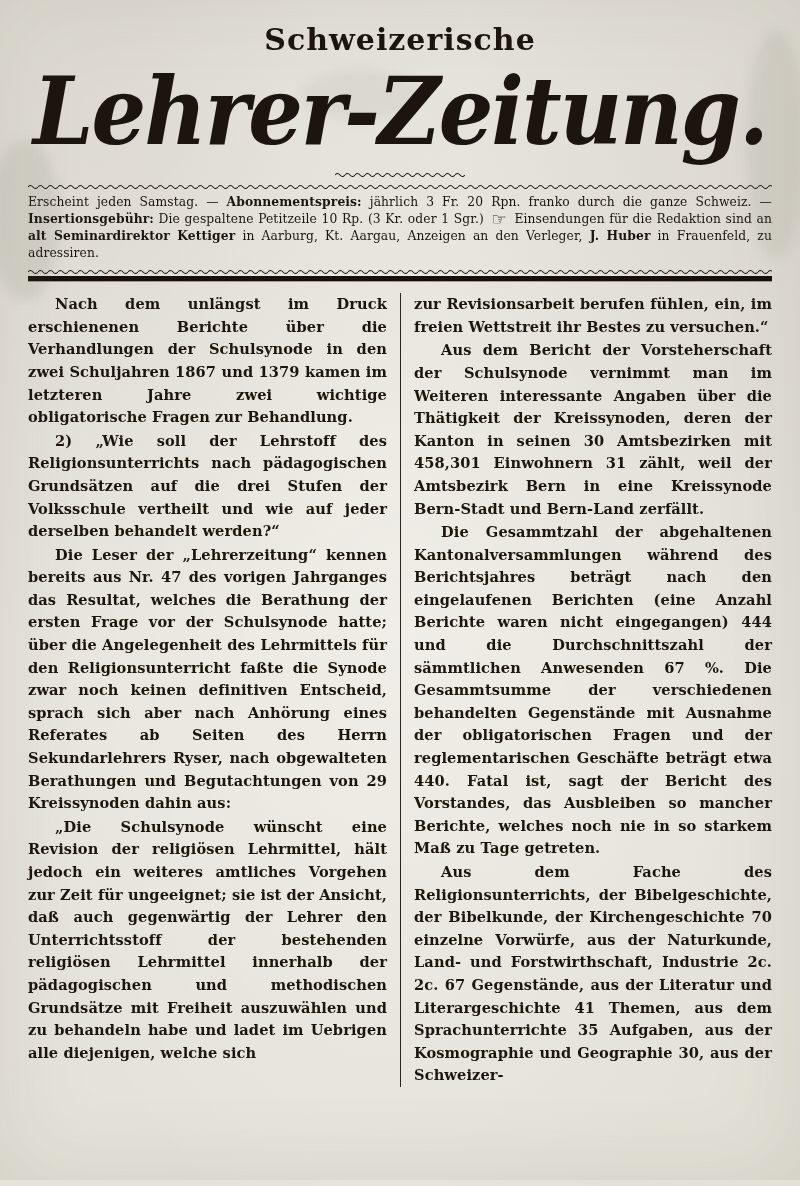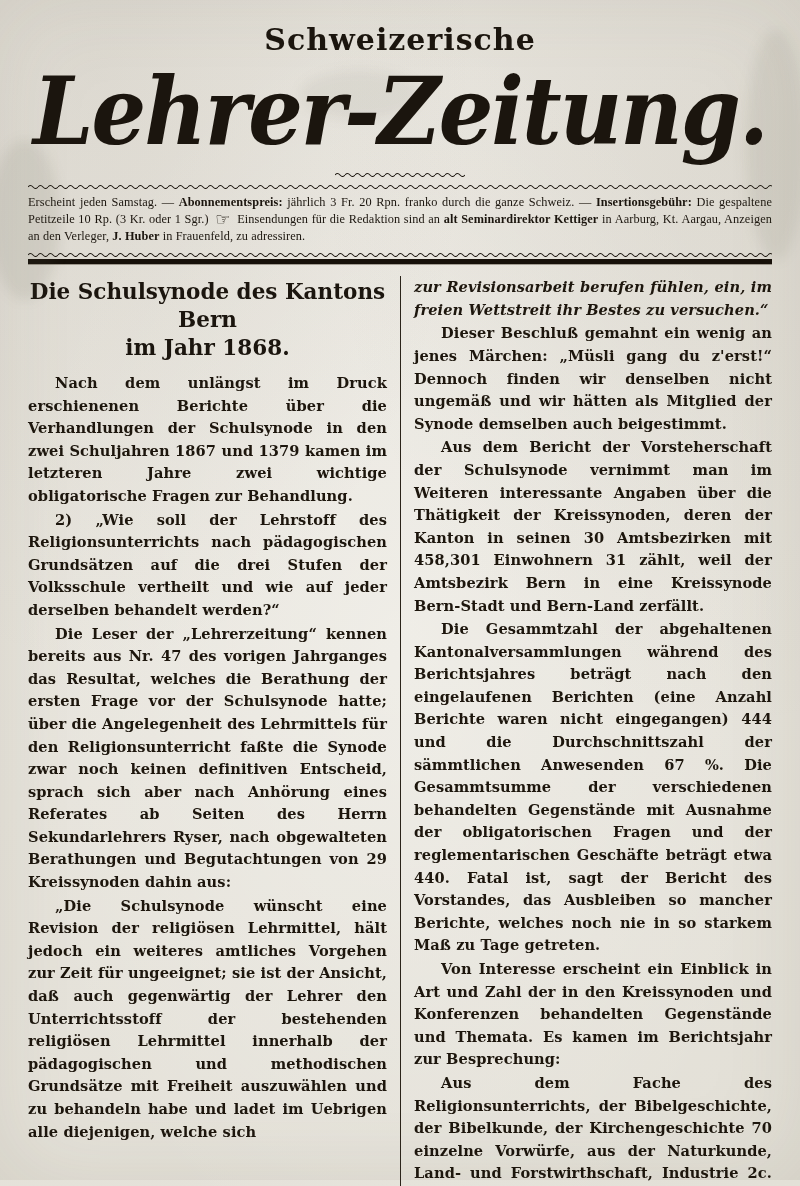--- a/index.html
+++ b/index.html
@@ -36,36 +36,35 @@
   .wavy-full{width:100%;margin-top:6px;}
   .dateline{
     display:flex;align-items:baseline;justify-content:space-between;
     margin-top:12px;padding:0 2px;
   }
   .vol,.issue{font-size:22px;font-weight:bold;}
   .date{font-size:21px;}
   .notice{
     font-size:12.3px;line-height:1.38;text-align:justify;margin-top:5px;
     letter-spacing:.1px;
-    font-family:Liberation Serif, serif;
   }
   .notice .b{font-weight:bold;}
   .manicule{font-size:17px;line-height:0;vertical-align:-2px;padding:0 3px;}
   .heavy-rule{height:5px;background:#161009;margin-top:2px;box-shadow:0 1px 0 rgba(60,50,35,.4);}
 
   .columns{display:flex;margin-top:12px;}
   .col{width:50%;box-sizing:border-box;}
   .col-left{padding-right:13px;}
   .col-right{border-left:1.5px solid #2b241a;padding-left:13px;}
   .article-heading{text-align:center;font-weight:bold;font-size:21.5px;line-height:1.3;margin:2px 0 10px 0;}
   .col p{
     margin:0;font-size:14.6px;font-weight:bold;line-height:22.6px;
     text-align:justify;text-indent:27px;letter-spacing:.1px;color:#1d160d;
   }
-  .col p.noindent{text-indent:0;font-style:italic;}
+  .col p.noindent{text-indent:0;}
   .col p + p{margin-top:1px;}
 </style>
 </head>
 <body>
 
 <svg width="0" height="0" style="position:absolute" aria-hidden="true">
   <defs>
     <pattern id="wavepat" width="10" height="6" patternUnits="userSpaceOnUse">
       <path d="M0 4 Q2.5 1 5 4 Q7.5 7 10 4" fill="none" stroke="#1d1710" stroke-width="1.1"></path>
     </pattern>
@@ -92,32 +91,26 @@
 
   <div class="notice"><span>Erscheint jeden Samstag. — </span><span class="b">Abonnementspreis:</span><span> jährlich 3 Fr. 20 Rpn. franko durch die ganze Schweiz. — </span><span class="b">Insertionsgebühr:</span><span> Die gespaltene Petitzeile 10 Rp. (3 Kr. oder 1 Sgr.) </span><span class="manicule">☞</span><span> Einsendungen für die Redaktion sind an </span><span class="b">alt Seminardirektor Kettiger</span><span> in Aarburg, Kt. Aargau, Anzeigen an den Verleger, </span><span class="b">J. Huber</span><span> in Frauenfeld, zu adressiren.</span></div>
 
   <svg class="wavy wavy-full">
       <rect width="100%" height="6" fill="url(#wavepat)"></rect>
     </svg>
   <div class="heavy-rule"></div>
 
   <div class="columns">
     <div class="col col-left">
-      <div class="article-heading">
-        <div>Die Schulsynode des Kantons Bern</div>
-        <div>im Jahr 1868.</div>
-      </div>
       <p>Nach dem unlängst im Druck erschienenen Berichte über die Verhandlungen der Schulsynode in den zwei Schuljahren 1867 und 1379 kamen im letzteren Jahre zwei wichtige obligatorische Fragen zur Behandlung.</p>
       <p>2) „Wie soll der Lehrstoff des Religionsunterrichts nach pädagogischen Grundsätzen auf die drei Stufen der Volksschule vertheilt und wie auf jeder derselben behandelt werden?“</p>
       <p>Die Leser der „Lehrerzeitung“ kennen bereits aus Nr. 47 des vorigen Jahrganges das Resultat, welches die Berathung der ersten Frage vor der Schulsynode hatte; über die Angelegenheit des Lehrmittels für den Religionsunterricht faßte die Synode zwar noch keinen definitiven Entscheid, sprach sich aber nach Anhörung eines Referates ab Seiten des Herrn Sekundarlehrers Ryser, nach obgewalteten Berathungen und Begutachtungen von 29 Kreissynoden dahin aus:</p>
       <p>„Die Schulsynode wünscht eine Revision der religiösen Lehrmittel, hält jedoch ein weiteres amtliches Vorgehen zur Zeit für ungeeignet; sie ist der Ansicht, daß auch gegenwärtig der Lehrer den Unterrichtsstoff der bestehenden religiösen Lehrmittel innerhalb der pädagogischen und methodischen Grundsätze mit Freiheit auszuwählen und zu behandeln habe und ladet im Uebrigen alle diejenigen, welche sich</p>
     </div>
     <div class="col col-right">
       <p class="noindent">zur Revisionsarbeit berufen fühlen, ein, im freien Wettstreit ihr Bestes zu versuchen.“</p>
-      <p><span>Dieser Beschluß gemahnt ein wenig an jenes Märchen: „</span><span class="b">Müsli gang du z'erst!</span><span>“ Dennoch finden wir denselben nicht ungemäß und wir hätten als Mitglied der Synode demselben auch beigestimmt.</span></p>
       <p>Aus dem Bericht der Vorsteherschaft der Schulsynode vernimmt man im Weiteren interessante Angaben über die Thätigkeit der Kreissynoden, deren der Kanton in seinen 30 Amtsbezirken mit 458,301 Einwohnern 31 zählt, weil der Amtsbezirk Bern in eine Kreissynode Bern-Stadt und Bern-Land zerfällt.</p>
       <p>Die Gesammtzahl der abgehaltenen Kantonalversammlungen während des Berichtsjahres beträgt nach den eingelaufenen Berichten (eine Anzahl Berichte waren nicht eingegangen) 444 und die Durchschnittszahl der sämmtlichen Anwesenden 67 %. Die Gesammtsumme der verschiedenen behandelten Gegenstände mit Ausnahme der obligatorischen Fragen und der reglementarischen Geschäfte beträgt etwa 440. Fatal ist, sagt der Bericht des Vorstandes, das Ausbleiben so mancher Berichte, welches noch nie in so starkem Maß zu Tage getreten.</p>
-      <p>Von Interesse erscheint ein Einblick in Art und Zahl der in den Kreissynoden und Konferenzen behandelten Gegenstände und Themata. Es kamen im Berichtsjahr zur Besprechung:</p>
       <p>Aus dem Fache des Religionsunterrichts, der Bibelgeschichte, der Bibelkunde, der Kirchengeschichte 70 einzelne Vorwürfe, aus der Naturkunde, Land- und Forstwirthschaft, Industrie 2c. 2c. 67 Gegenstände, aus der Literatur und Literargeschichte 41 Themen, aus dem Sprachunterrichte 35 Aufgaben, aus der Kosmographie und Geographie 30, aus der Schweizer-</p>
     </div>
   </div>
 
 </div>
 
 </body></html>

